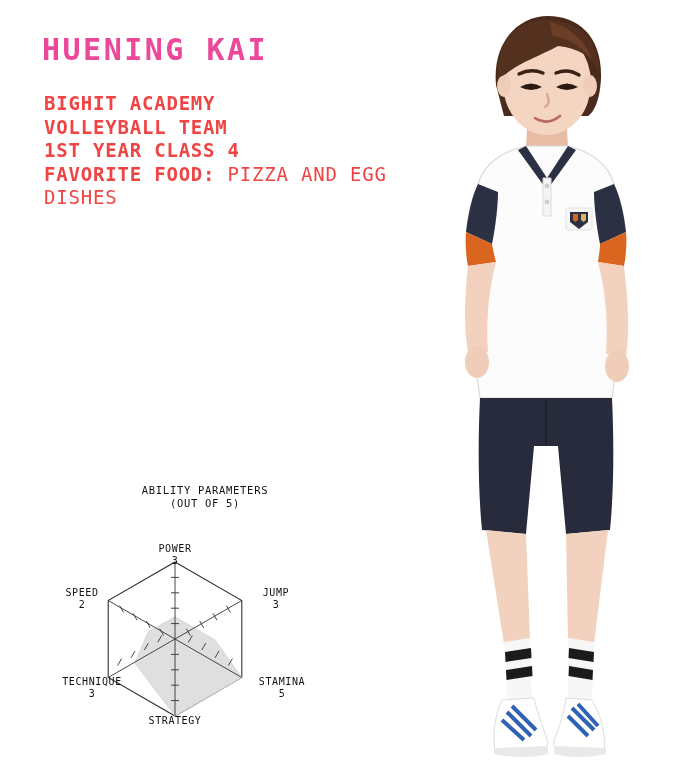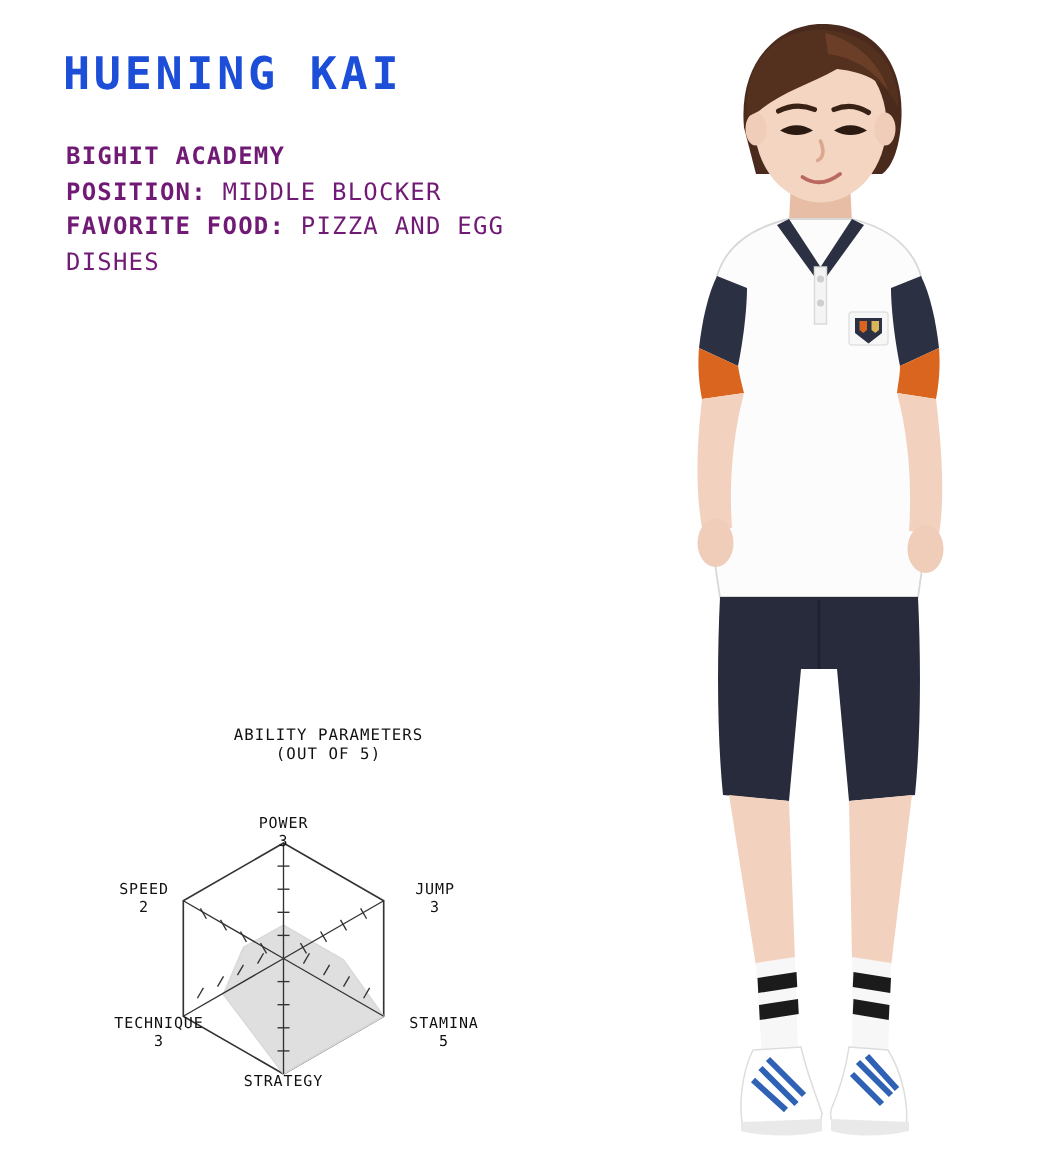--- a/index.html
+++ b/index.html
@@ -21,50 +21,50 @@
   }
 
   
   .profile-name {
     position: absolute;
     left: 42px;
     top: 32px;
     font-size: 30px;
     font-weight: bold;
     letter-spacing: 2.5px;
-    color: #1d4ed8;
+    color: #ec4899;
     font-family: "DejaVu Sans Mono", monospace;
     text-transform: uppercase;
   }
   .info-list {
     position: absolute;
     left: 44px;
     top: 92px;
     width: 360px;
-    font-size: 16px;
+    font-size: 19px;
     line-height: 23.5px;
     letter-spacing: 0.8px;
-    color: #701a75;
+    color: #ef4444;
     font-family: "DejaVu Sans Mono", monospace;
     text-transform: uppercase;
   }
   .info-row {
     white-space: normal;
   }
   .info-label {
     font-weight: bold;
   }
   .info-value {
     font-weight: normal;
   }
 
   
   .radar-wrap {
     position: absolute;
-    left: 54px;
+    left: 40px;
     top: 478px;
     width: 300px;
     height: 250px;
   }
   .radar-title {
     position: absolute;
     left: 75px;
     top: 6px;
     width: 180px;
     text-align: center;
@@ -108,21 +108,24 @@
 
 <div class="page">
 
   <div class="profile-name">HUENING KAI</div>
 
   <div class="info-list">
     <div class="info-row">
       <span class="info-label">BIGHIT ACADEMY</span><span class="info-value"></span>
     </div>
     <div class="info-row">
-      <span class="info-label">POSITION:</span><span class="info-value"> MIDDLE BLOCKER</span>
+      <span class="info-label">VOLLEYBALL TEAM</span><span class="info-value"></span>
+    </div>
+    <div class="info-row">
+      <span class="info-label">1ST YEAR CLASS 4</span><span class="info-value"></span>
     </div>
     <div class="info-row">
       <span class="info-label">FAVORITE FOOD:</span><span class="info-value"> PIZZA AND EGG DISHES</span>
     </div>
   </div>
 
   <div class="radar-wrap">
     <div class="radar-title">
       <span>ABILITY PARAMETERS</span><br>
       <span>(OUT OF 5)</span>

